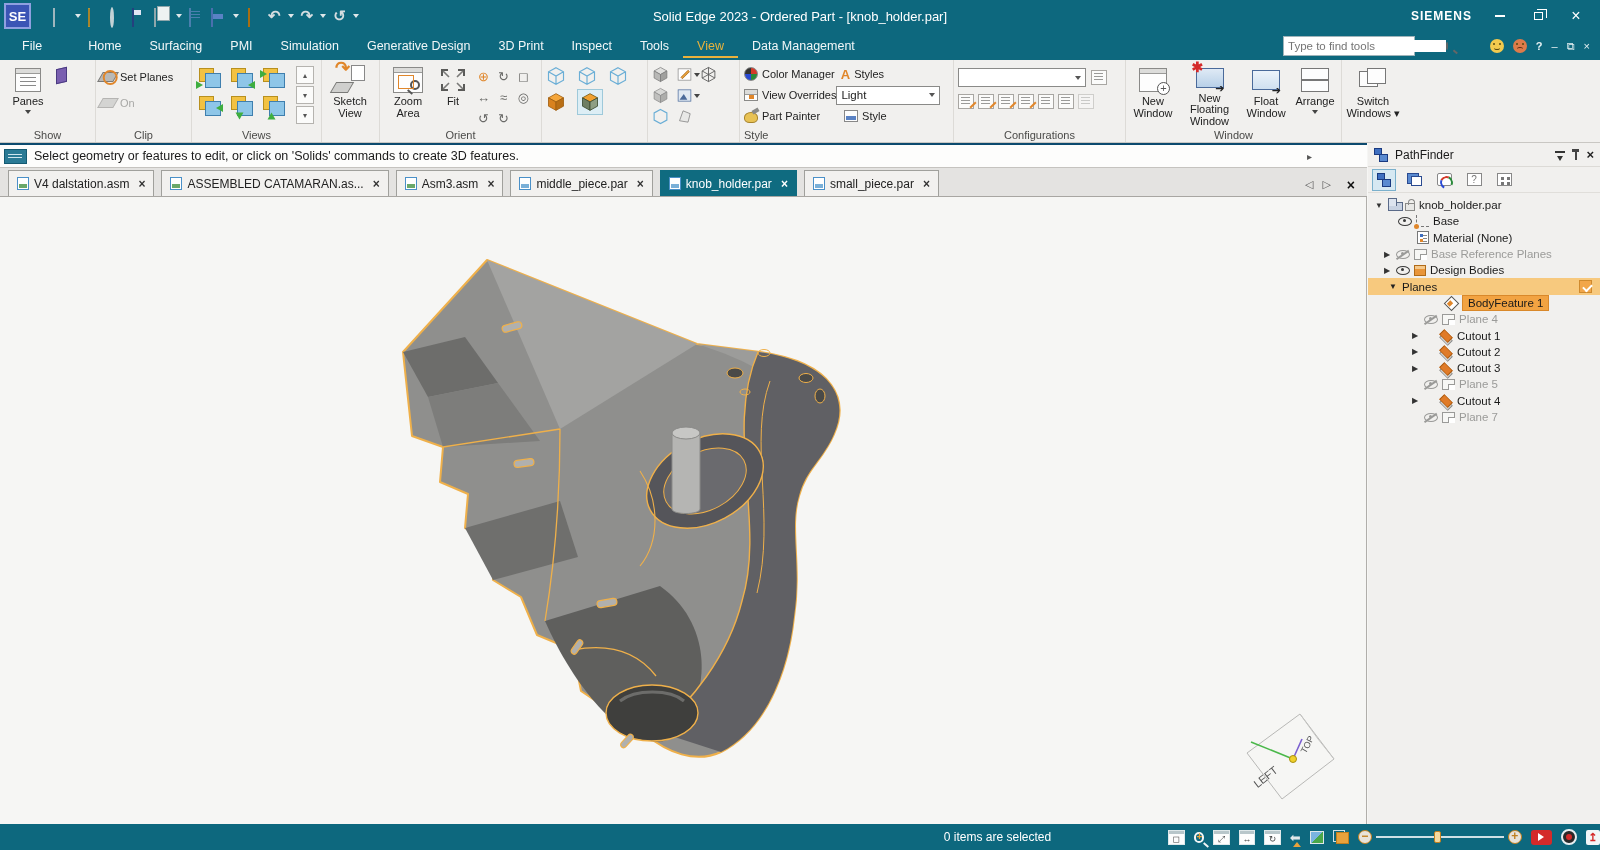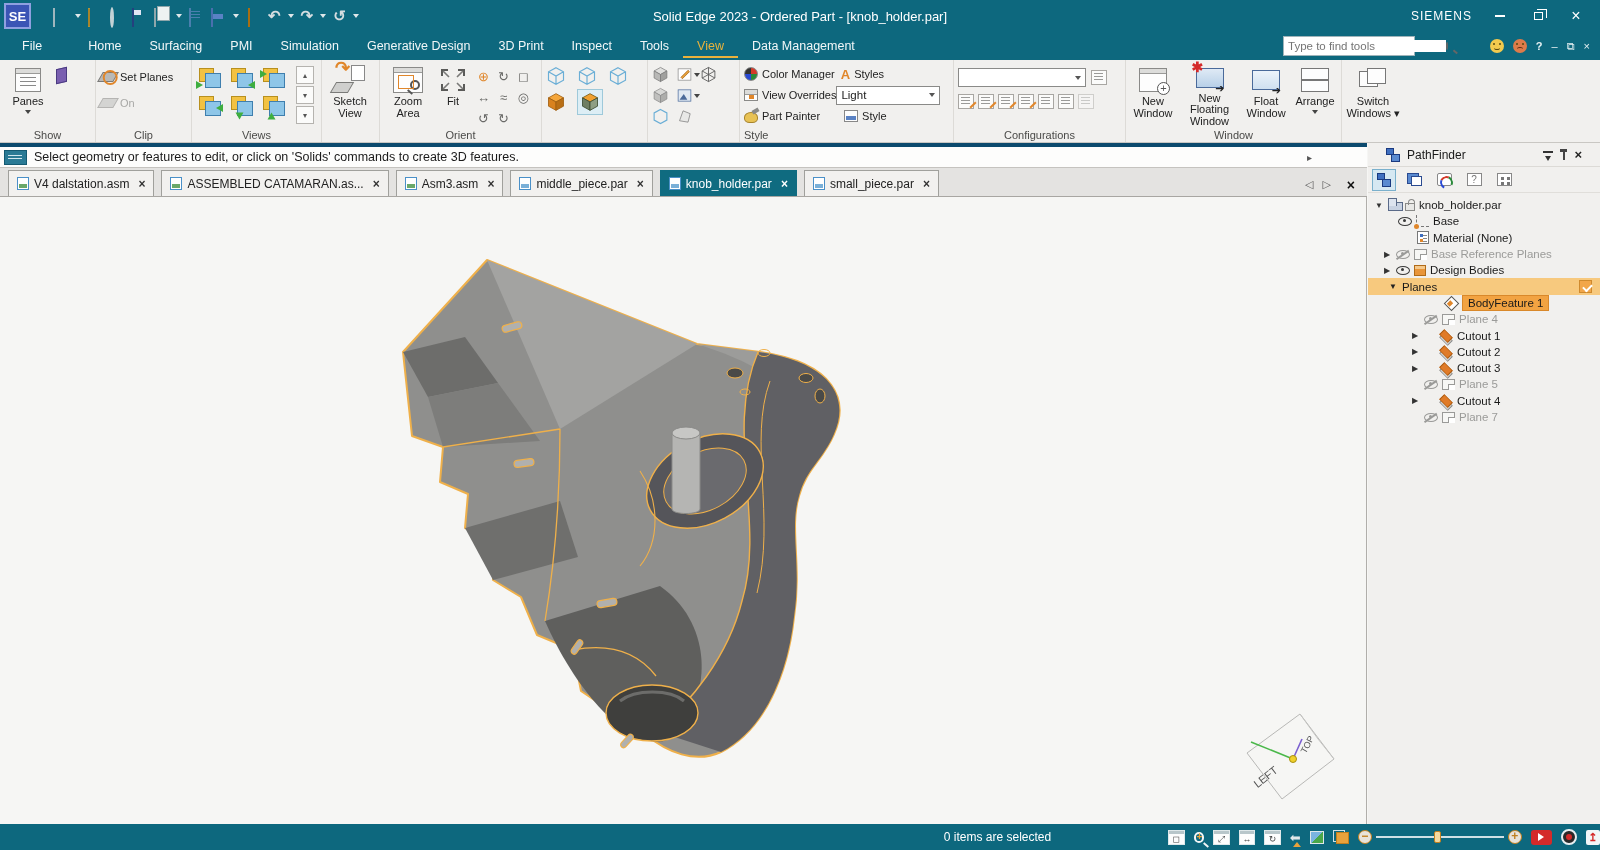--- a/index.html
+++ b/index.html
@@ -22,21 +22,21 @@
   .i-copy{background:#cfd6d8;border:1px solid #8fa6ab;width:11px;height:13px}
   .i-copy::after{content:"";position:absolute;left:3px;top:-3px;width:11px;height:13px;background:#eef2f2;border:1px solid #8fa6ab}
   .i-listwin{background:#eef4f6;border:1px solid #4a7fae;width:15px;height:13px}
   .i-listwin::after{content:"";position:absolute;left:2px;top:2px;width:9px;height:7px;background:repeating-linear-gradient(#4a7fae 0 1px,transparent 1px 3px)}
   .i-imgwin{background:#dfe8f2;border:1px solid #4a6fae;width:15px;height:13px}
   .i-imgwin::after{content:"";position:absolute;left:2px;top:5px;width:10px;height:5px;background:#5a82c4}
   .i-door{background:#e8a22e;border:1px solid #a86e12;width:10px;height:15px}
   .undo-g{font-size:15px;color:#d5dde0;font-weight:bold;line-height:14px}
   #titlebar .tb-title{position:absolute;left:0;right:0;text-align:center;font-size:13px;color:#fff;pointer-events:none}
   .tb-right{margin-left:auto;display:flex;align-items:center;gap:18px;padding-right:14px}
-  .brand{font-size:12px;font-weight:normal;letter-spacing:1px}
+  .brand{font-size:12px;font-weight:bold;letter-spacing:1px}
   .wbtn{color:#fff;font-size:14px;line-height:14px;display:inline-flex;align-items:center;justify-content:center;width:20px;height:18px}
   .wb-min{width:10px;height:2px;background:#fff;display:inline-block}
   .wb-restore{width:9px;height:8px;border:1.5px solid #fff;position:relative;display:inline-block}
   .wb-restore::before{content:"";position:absolute;left:2px;top:-4px;width:9px;height:8px;border:1.5px solid #fff;border-bottom:none;border-left:none}
 
   
   #menurow{position:absolute;left:0;top:32px;width:1600px;height:28px;background:#0d687e;display:flex;align-items:center;color:#f2f7f8}
   .mtab{font-size:12.5px;padding:5px 14px;cursor:default}
   .mtab.active{color:#e9b23c;border-bottom:2px solid #e9b23c;padding-bottom:3px}
   .search{position:absolute;left:1283px;top:4px;width:132px;height:20px;background:#fff;border:1px solid #9fb4ba;display:flex;align-items:center}
@@ -115,40 +115,40 @@
   .fl-arrow{position:absolute;right:-2px;bottom:-7px;font-size:11px;color:#222}
   .arrange-ico{width:28px;height:24px;position:relative}
   .arrange-ico::before,.arrange-ico::after{content:"";position:absolute;left:0;width:26px;height:10px;background:#fdfdfd;border:1px solid #777}
   .arrange-ico::before{top:0}.arrange-ico::after{bottom:0}
   .switch-ico{width:28px;height:24px;position:relative}
   .switch-ico::before{content:"";position:absolute;left:0;top:3px;width:17px;height:14px;background:#fdfdfd;border:1px solid #777}
   .switch-ico::after{content:"";position:absolute;left:8px;top:0px;width:17px;height:14px;background:#fdfdfd;border:1px solid #777}
 
   
   #leftcol{position:absolute;left:0;top:143px;width:1367px;height:681px;border-right:1px solid #b0aeaa}
-  #promptbar{position:absolute;left:0;top:0;width:1367px;height:25px;background:#fdfdfc;border-top:4px solid #0c4a6e;border-bottom:1px solid #c5c3bf;display:flex;align-items:center}
+  #promptbar{position:absolute;left:0;top:0;width:1367px;height:25px;background:#fdfdfc;border-top:2px solid #0c4a6e;border-bottom:1px solid #c5c3bf;display:flex;align-items:center}
   .prompt-ico{width:23px;height:15px;background:#2a7a95;border:1px solid #145a72;margin:0 7px 0 4px;position:relative}
   .prompt-ico::after{content:"";position:absolute;left:3px;top:4px;width:14px;height:6px;background:repeating-linear-gradient(#cfe6ee 0 1px,transparent 1px 3px)}
   #promptbar .msg{font-size:12.5px;color:#1a1a1a}
   #promptbar .pchev{margin-left:auto;margin-right:55px;color:#555;font-size:10px}
   #tabstrip{position:absolute;left:0;top:25px;width:1367px;height:29px;background:#e4e3e1;border-bottom:1px solid #a8a6a2;display:flex;align-items:flex-end;padding-left:8px}
   .dtab{height:26px;display:flex;align-items:center;background:#f2f1ef;border:1px solid #a0a09c;border-bottom:none;margin-right:7px;padding:0 8px;font-size:12px;color:#222;white-space:nowrap}
   .dtab .x{margin-left:9px;font-size:12px;color:#333;font-weight:bold}
   .dtab.active{background:#0f6b80;color:#fff;border-color:#0f6b80}
   .dtab.active .x{color:#fff}
   .doc-ico{width:12px;height:13px;background:#fff;border:1px solid #4a90c8;margin-right:5px;position:relative}
   .doc-ico::after{content:"";position:absolute;left:1px;bottom:1px;width:8px;height:4px;background:#7ab0d8}
   .doc-ico.asm::after{background:#6aa86a}
   .tnav{position:absolute;right:36px;bottom:5px;display:flex;gap:9px;color:#555;font-size:11px}
   .tclose{position:absolute;right:12px;bottom:3px;color:#111;font-size:14px;font-weight:bold}
   #viewport{position:absolute;left:0;top:55px;width:1366px;height:626px;background:#f6f6f4;overflow:hidden}
 
   
   #panel{position:absolute;left:1368px;top:143px;width:232px;height:681px;background:#f1f0ee;font-size:11.5px;color:#1a1a1a}
-  .pf-head{height:24px;display:flex;align-items:center;border-bottom:1px solid #dcdad6;padding:0 18px;gap:6px}
+  .pf-head{height:24px;display:flex;align-items:center;border-bottom:1px solid #dcdad6;padding:0 6px;gap:6px}
   .pf-title{font-size:12px}
   .pf-head .sp{margin-left:auto}
   .ico-pf{width:15px;height:14px;position:relative;display:inline-block}
   .ico-pf::before{content:"";position:absolute;left:0;top:0;width:6px;height:5px;background:#3f6fc0;border:1px solid #1a3a80}
   .ico-pf::after{content:"";position:absolute;right:1px;bottom:0;width:7px;height:6px;background:#5a8ad0;border:1px solid #1a3a80}
   .filt{width:10px;display:inline-block;border-top:2px solid #333;position:relative;height:8px}
   .filt::after{content:"";position:absolute;left:1.5px;top:3px;width:0;height:0;border-left:3.5px solid transparent;border-right:3.5px solid transparent;border-top:5px solid #333}
   .pin{width:9px;height:11px;position:relative;display:inline-block}
   .pin::before{content:"";position:absolute;left:1px;top:0;width:7px;height:3px;background:#444}
   .pin::after{content:"";position:absolute;left:3.5px;top:3px;width:2px;height:8px;background:#444}

